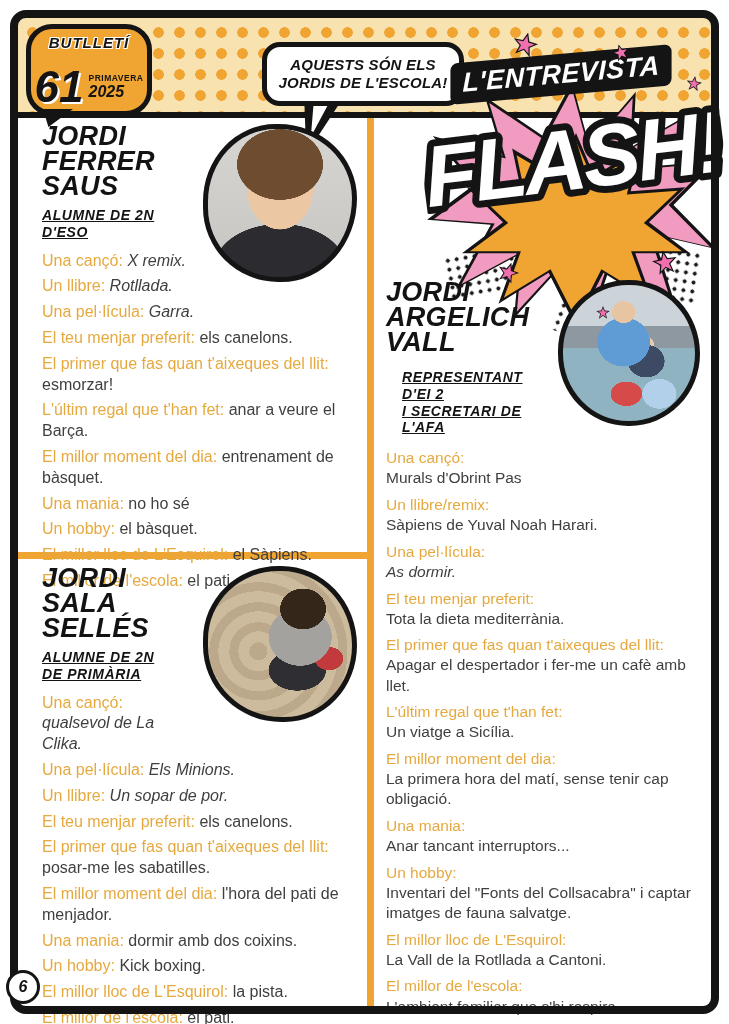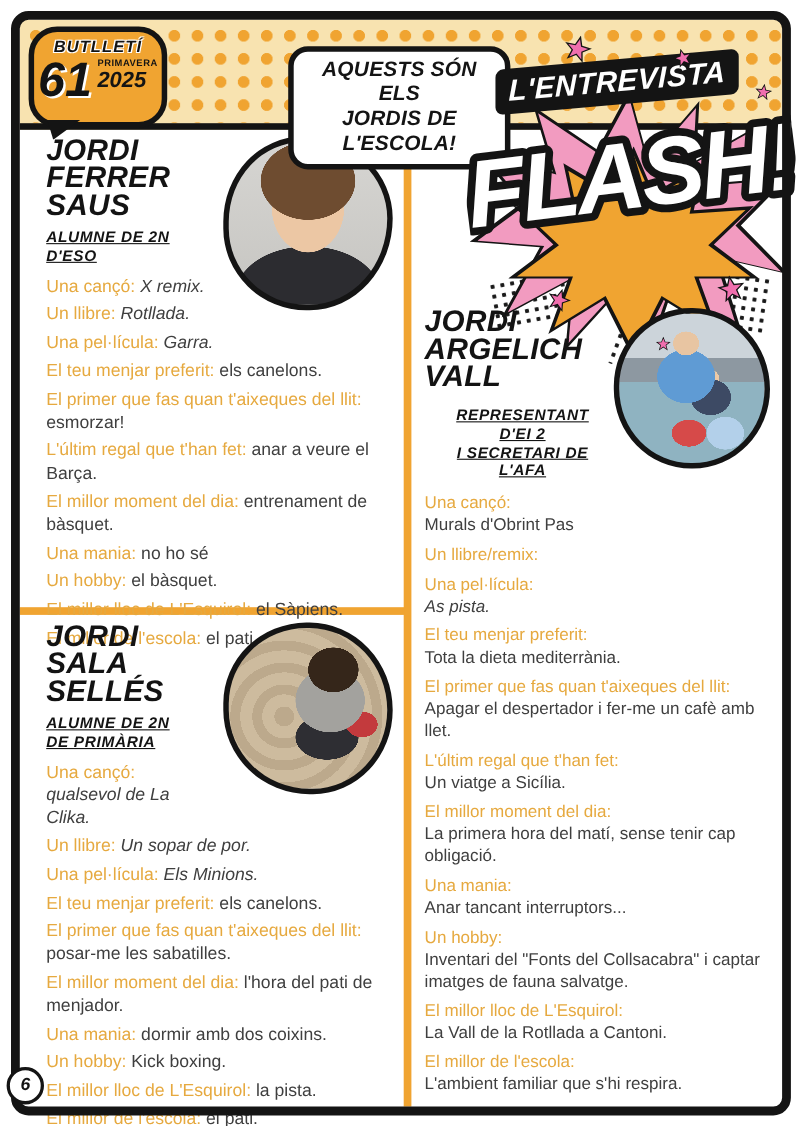--- a/index.html
+++ b/index.html
@@ -18,31 +18,31 @@
         border-bottom:6px solid #141414;z-index:2;}
 
   
   .badge{position:absolute;left:26px;top:24px;width:126px;height:92px;box-sizing:border-box;
          background:#F0A431;border:5px solid #141414;border-radius:26px;z-index:4;}
   .badge:after{content:"";position:absolute;left:12px;bottom:-16px;width:30px;height:18px;
          background:#141414;clip-path:polygon(0 0,100% 0,18% 100%);}
   .badge-title{font-size:15px;font-weight:800;font-style:italic;color:#141414;text-align:center;
          margin-top:5px;letter-spacing:1px;
          text-shadow:-1px -1px 0 #fff,1px -1px 0 #fff,-1px 1px 0 #fff,1px 1px 0 #fff;}
-  .badge-row{display:flex;align-items:flex-start;justify-content:center;gap:5px;margin-top:1px;}
+  .badge-row{display:flex;align-items:center;justify-content:center;gap:5px;margin-top:15px;}
   .badge-num{font-size:44px;font-weight:800;font-style:italic;line-height:0.95;color:#141414;
          text-shadow:2px 2px 0 #fff;}
   .badge-season{font-size:8.5px;font-weight:800;letter-spacing:0.5px;color:#141414;}
-  .badge-year{font-size:20px;font-weight:800;font-style:italic;color:#141414;}
+  .badge-year{font-size:16px;font-weight:800;font-style:italic;color:#141414;}
 
   
   .bubble{position:absolute;left:262px;top:42px;width:202px;min-height:64px;box-sizing:border-box;
           background:#fff;border:5px solid #141414;border-radius:18px;z-index:4;
           display:flex;align-items:center;justify-content:center;padding:6px 8px;}
-  .bubble-text{font-weight:800;font-style:italic;font-size:19px;line-height:1.18;color:#141414;
+  .bubble-text{font-weight:800;font-style:italic;font-size:15px;line-height:1.18;color:#141414;
           text-align:center;white-space:pre-line;letter-spacing:0.2px;}
   .tail{position:absolute;left:294px;top:100px;width:50px;height:56px;z-index:3;
         background:#141414;clip-path:polygon(10% 0,82% 0,34% 100%);transform:rotate(10deg);}
   .tail:after{content:"";position:absolute;inset:0;background:#fff;
         clip-path:polygon(30% 0,62% 0,37% 68%);}
 
   
   .burst{position:absolute;z-index:3;}
   .star-pink{clip-path:polygon(50% 0,56% 26%,72% 4%,71% 26%,92% 12%,80% 34%,100% 32%,85% 50%,
              100% 68%,78% 62%,86% 92%,64% 72%,56% 100%,47% 74%,30% 96%,32% 70%,10% 84%,22% 58%,
@@ -97,21 +97,21 @@
         radial-gradient(ellipse 20% 18% at 46% 42%,#5f9bd4 0 99%,transparent 100%),
         radial-gradient(ellipse 14% 12% at 63% 56%,#3d4a64 0 99%,transparent 100%),
         radial-gradient(ellipse 8% 7% at 61% 44%,#ecc9a6 0 99%,transparent 100%),
         radial-gradient(ellipse 13% 11% at 73% 80%,#b3d0ea 0 99%,transparent 100%),
         radial-gradient(ellipse 12% 9% at 48% 80%,#d64a49 0 99%,transparent 100%),
         linear-gradient(180deg,#ccd4da 0 30%,#8d98a1 30% 46%,#8fb3c1 46% 100%);}
   .name{font-size:27px;line-height:25px;font-weight:800;font-style:italic;color:#131313;
         white-space:pre-line;margin:0;letter-spacing:0.3px;}
   .role{font-size:14px;font-weight:800;font-style:italic;color:#131313;white-space:pre-line;
         margin:8px 0 10px;letter-spacing:0.6px;line-height:1.2;text-decoration:underline;}
-  .s3 .role{margin:14px 16px 12px;text-align:center;}
+  .s3 .role{margin:14px 16px 12px;}
   .qa{margin:5px 0;font-size:16px;line-height:1.3;color:#3f3f3f;}
   .q{color:#E6A93F;}
   .it{font-style:italic;}
   .s3 .qa{font-size:15.5px;margin:6.5px 0;}
   .s3 .q{display:block;}
   .s3 .a{display:block;}
 
   
   .pagenum{position:absolute;left:6px;top:970px;width:34px;height:34px;box-sizing:border-box;
         border:3px solid #141414;border-radius:50%;background:#fff;z-index:11;
@@ -211,23 +211,23 @@
   <section class="sec s2">
     <div class="photo p2"></div>
     <h2 class="name">JORDI
 SALA SELLÉS</h2>
     <div class="role">ALUMNE DE 2N
 DE PRIMÀRIA</div>
     <div>
 
         <p class="qa"><span class="q">Una cançó:</span> <span class="a it">qualsevol de La Clika.</span></p>
 
+        <p class="qa"><span class="q">Una pel·lícula:</span> <span class="a it">Els Minions.</span></p>
+
         <p class="qa"><span class="q">Un llibre:</span> <span class="a it">Un sopar de por.</span></p>
-
-        <p class="qa"><span class="q">Una pel·lícula:</span> <span class="a it">Els Minions.</span></p>
 
         <p class="qa"><span class="q">El teu menjar preferit:</span> <span class="a">els canelons.</span></p>
 
         <p class="qa"><span class="q">El primer que fas quan t'aixeques del llit:</span> <span class="a">posar-me les sabatilles.</span></p>
 
         <p class="qa"><span class="q">El millor moment del dia:</span> <span class="a">l'hora del pati de menjador.</span></p>
 
         <p class="qa"><span class="q">Una mania:</span> <span class="a">dormir amb dos coixins.</span></p>
 
         <p class="qa"><span class="q">Un hobby:</span> <span class="a">Kick boxing.</span></p>
@@ -247,25 +247,26 @@
 I SECRETARI DE L'AFA</div>
     <div>
 
         <p class="qa">
           <span class="q">Una cançó:</span> 
           <span class="a">Murals d'Obrint Pas</span>
         </p>
 
         <p class="qa">
           <span class="q">Un llibre/remix:</span> 
+          <span class="a">Sàpiens de Yuval Noah Harari.</span>
         </p>
 
         <p class="qa">
           <span class="q">Una pel·lícula:</span> 
-          <span class="a it">As pista.</span>
+          <span class="a it">As dormir.</span>
         </p>
 
         <p class="qa">
           <span class="q">El teu menjar preferit:</span> 
           <span class="a">Tota la dieta mediterrània.</span>
         </p>
 
         <p class="qa">
           <span class="q">El primer que fas quan t'aixeques del llit:</span> 
           <span class="a">Apagar el despertador i fer-me un cafè amb llet.</span>

